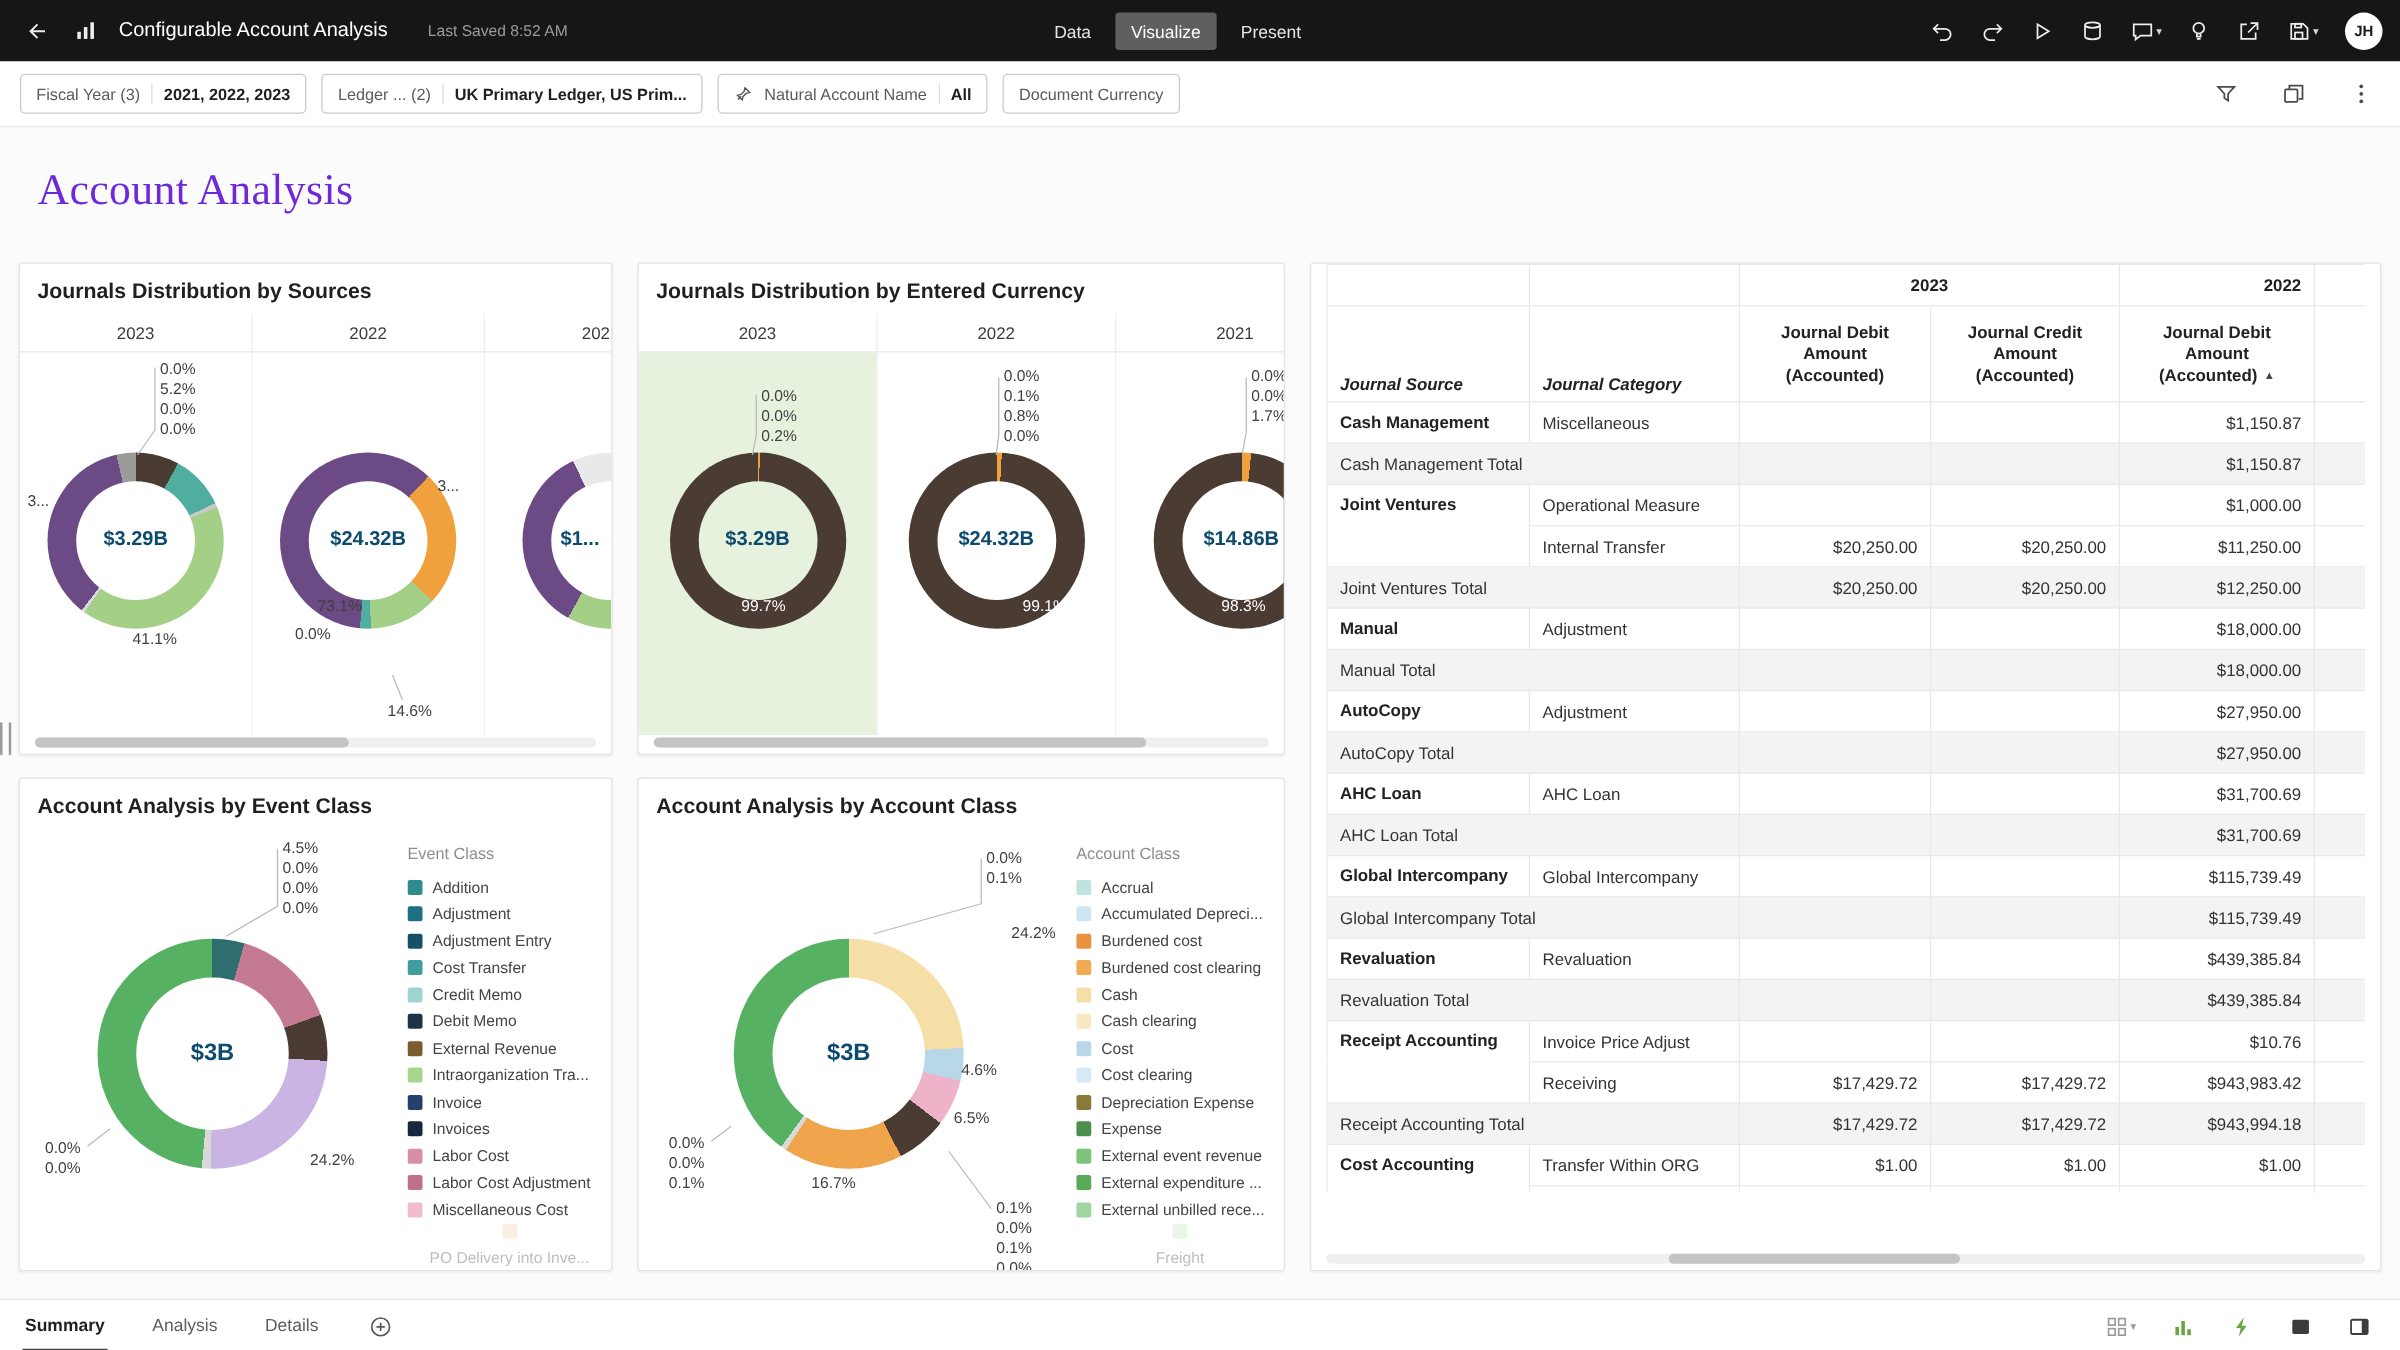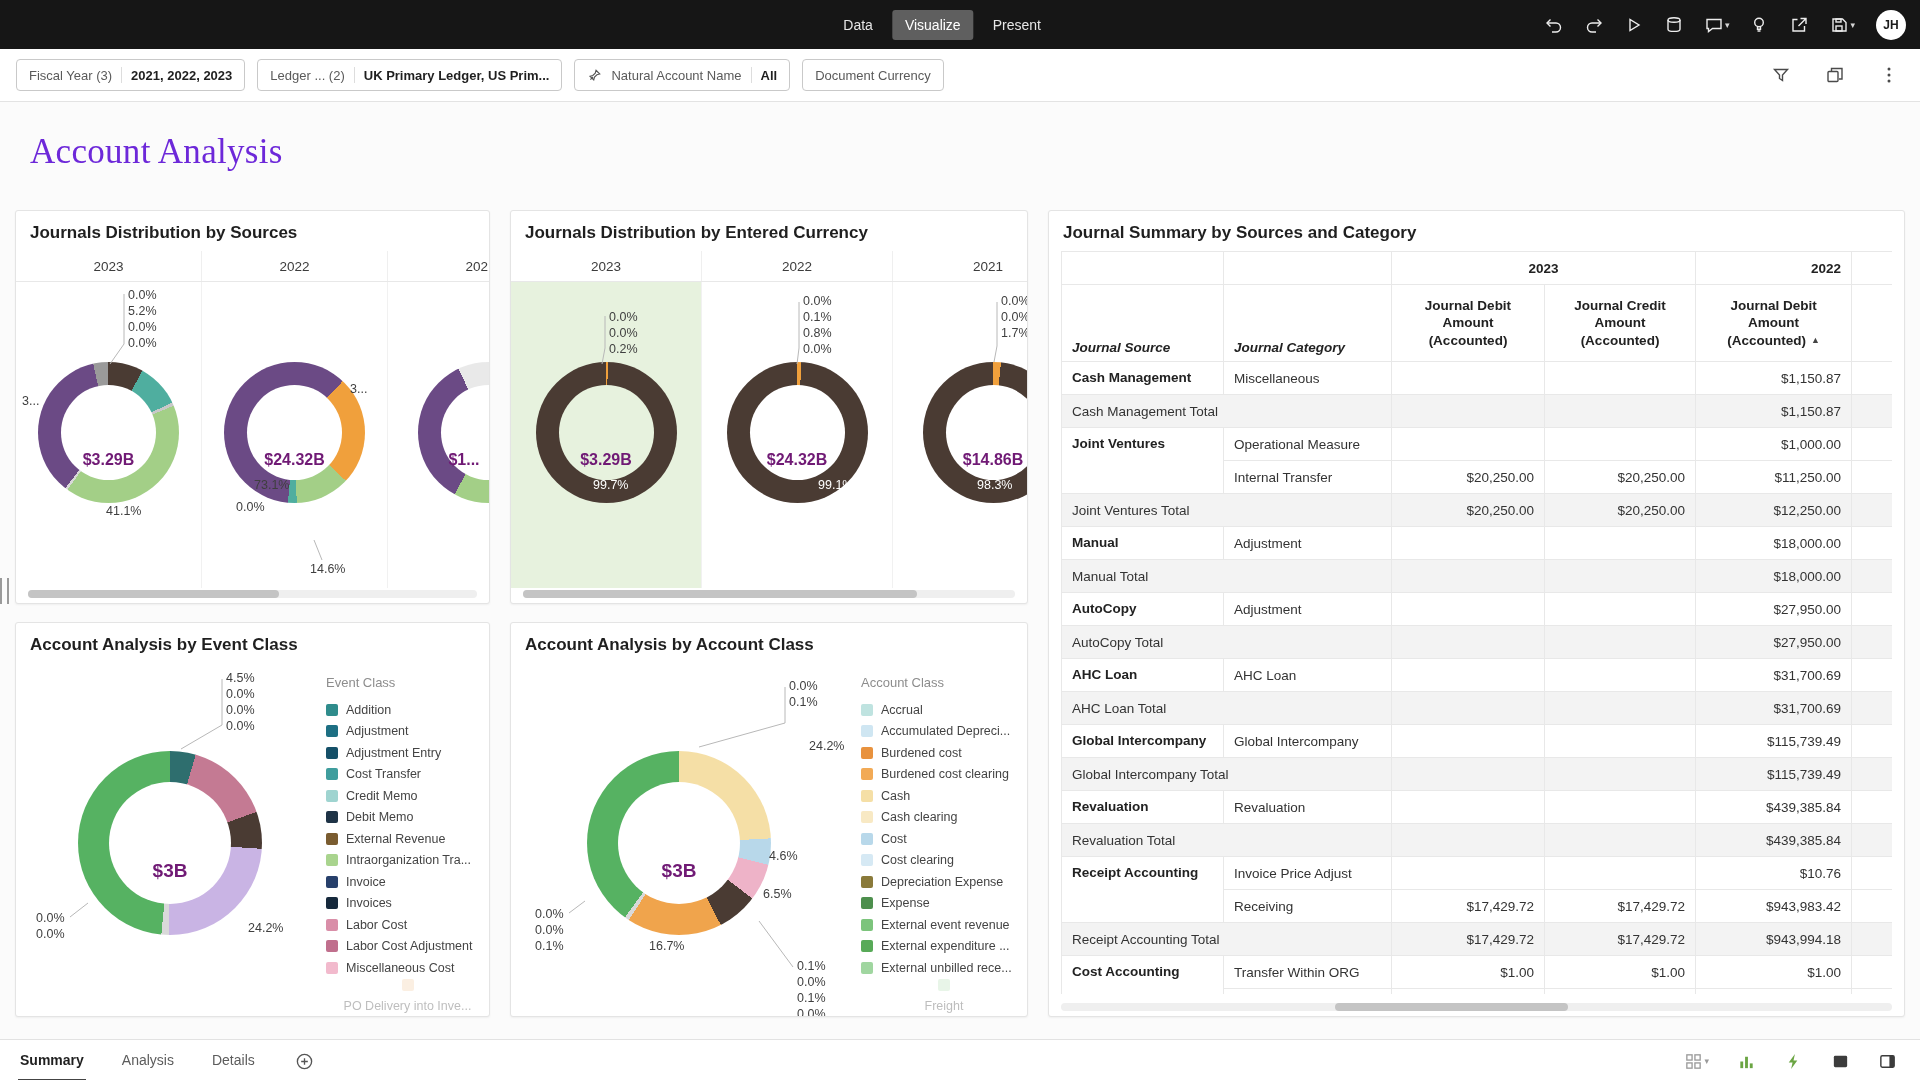--- a/index.html
+++ b/index.html
@@ -43,21 +43,21 @@
 
   
   .year-row{display:flex;height:30px;border-bottom:1px solid #e8e8e8;}
   .ycell{flex:0 0 auto;display:flex;align-items:center;justify-content:center;font-size:13.5px;color:#3c3c3c;
     border-right:1px solid #efefef;}
   .donut-row{display:flex;height:306px;position:relative;}
   .donut-cell{position:relative;flex:0 0 auto;height:100%;border-right:1px solid #f1f1f1;}
   .donut-cell.hl,.donut-cell.hl .hole{background:#e7f2de;}
   .ring{position:absolute;border-radius:50%;cursor:pointer;}
   .hole{position:absolute;border-radius:50%;background:#fff;}
-  .cval{position:absolute;text-align:center;font-weight:700;color:#701a75;line-height:22px;margin-top:28px;}
+  .cval{position:absolute;text-align:center;font-weight:700;color:#0c4a6e;line-height:22px;}
   .dl{position:absolute;font-size:12.5px;color:#3f3f3f;white-space:nowrap;}
   .leaders{position:absolute;left:0;top:0;pointer-events:none;}
   .hscroll{position:absolute;left:12px;right:12px;bottom:5px;height:8px;border-radius:4px;background:#efefef;cursor:pointer;}
   .hscroll .thumb{position:absolute;top:0;height:8px;border-radius:4px;background:#c4c4c4;}
 
   
   .chart-area{display:flex;height:calc(100% - 40px);padding-left:10px;}
   .donut-area{position:relative;flex:0 0 auto;height:100%;}
   .legend{flex:1 1 auto;padding-top:12px;overflow:hidden;}
   .lg-title{font-size:13px;color:#8d8d8d;margin-bottom:9px;}
@@ -91,20 +91,36 @@
   .cicons{margin-left:auto;display:flex;align-items:center;gap:18px;}
   .gicon{color:#9a9a9a;} .green{color:#6ba543;} .dark{color:#3c3c3c;}
 
   .edge-grip{position:fixed;left:0;top:578px;width:5px;height:26px;border-left:2px solid #9a9a9a;
     border-right:2px solid #9a9a9a;cursor:pointer;}
 </style>
 </head>
 <body>
 
 <header class="topbar">
+  <div class="tb-left">
+    <button class="ibtn">
+      <svg width="20" height="20" viewBox="0 0 20 20" fill="none" stroke="currentColor" stroke-width="1.6">
+          <path d="M11 4.5 5.5 10 11 15.5M5.5 10H17"></path>
+        </svg>
+    </button>
+    <span class="ibtn">
+      <svg width="19" height="19" viewBox="0 0 20 20" fill="currentColor">
+          <rect x="3" y="11" width="3" height="6"></rect>
+          <rect x="8.5" y="7" width="3" height="10"></rect>
+          <rect x="14" y="3" width="3" height="14"></rect>
+        </svg>
+    </span>
+    <span class="app-title">Configurable Account Analysis</span>
+    <span class="last-saved">Last Saved 8:52 AM</span>
+  </div>
   <nav class="tb-tabs">
     <button class="tb-tab">Data</button>
     <button class="tb-tab active">Visualize</button>
     <button class="tb-tab">Present</button>
   </nav>
   <div class="tb-right">
     <button class="ibtn">
       <svg width="20" height="20" viewBox="0 0 20 20" fill="none" stroke="currentColor" stroke-width="1.4">
           <path d="M6.5 4.5 3 8l3.5 3.5"></path>
           <path d="M3 8h9a4.5 4.5 0 0 1 0 9H8"></path>
@@ -303,21 +319,20 @@
             <span class="dl" style="left: 108px; top: 44px;">1.7%</span>
             <span class="dl" style="left: 84px; top: 196px; color: rgb(255, 255, 255);">98.3%</span>
           </div>
         </div>
       <div class="hscroll">
           <div class="thumb" style="left:0;width:80%"></div>
         </div>
     </section>
 
     <section class="panel" id="panel-table">
-      <h2 class="ptitle">Journal Summary by Sources and Category</h2>
       <div class="tbl-wrap">
         <table class="tbl">
           <colgroup>
             <col style="width:162px">
               <col style="width:168px">
               <col style="width:153px">
             <col style="width:151px">
               <col style="width:156px">
               <col style="width:44px">
           </colgroup>

